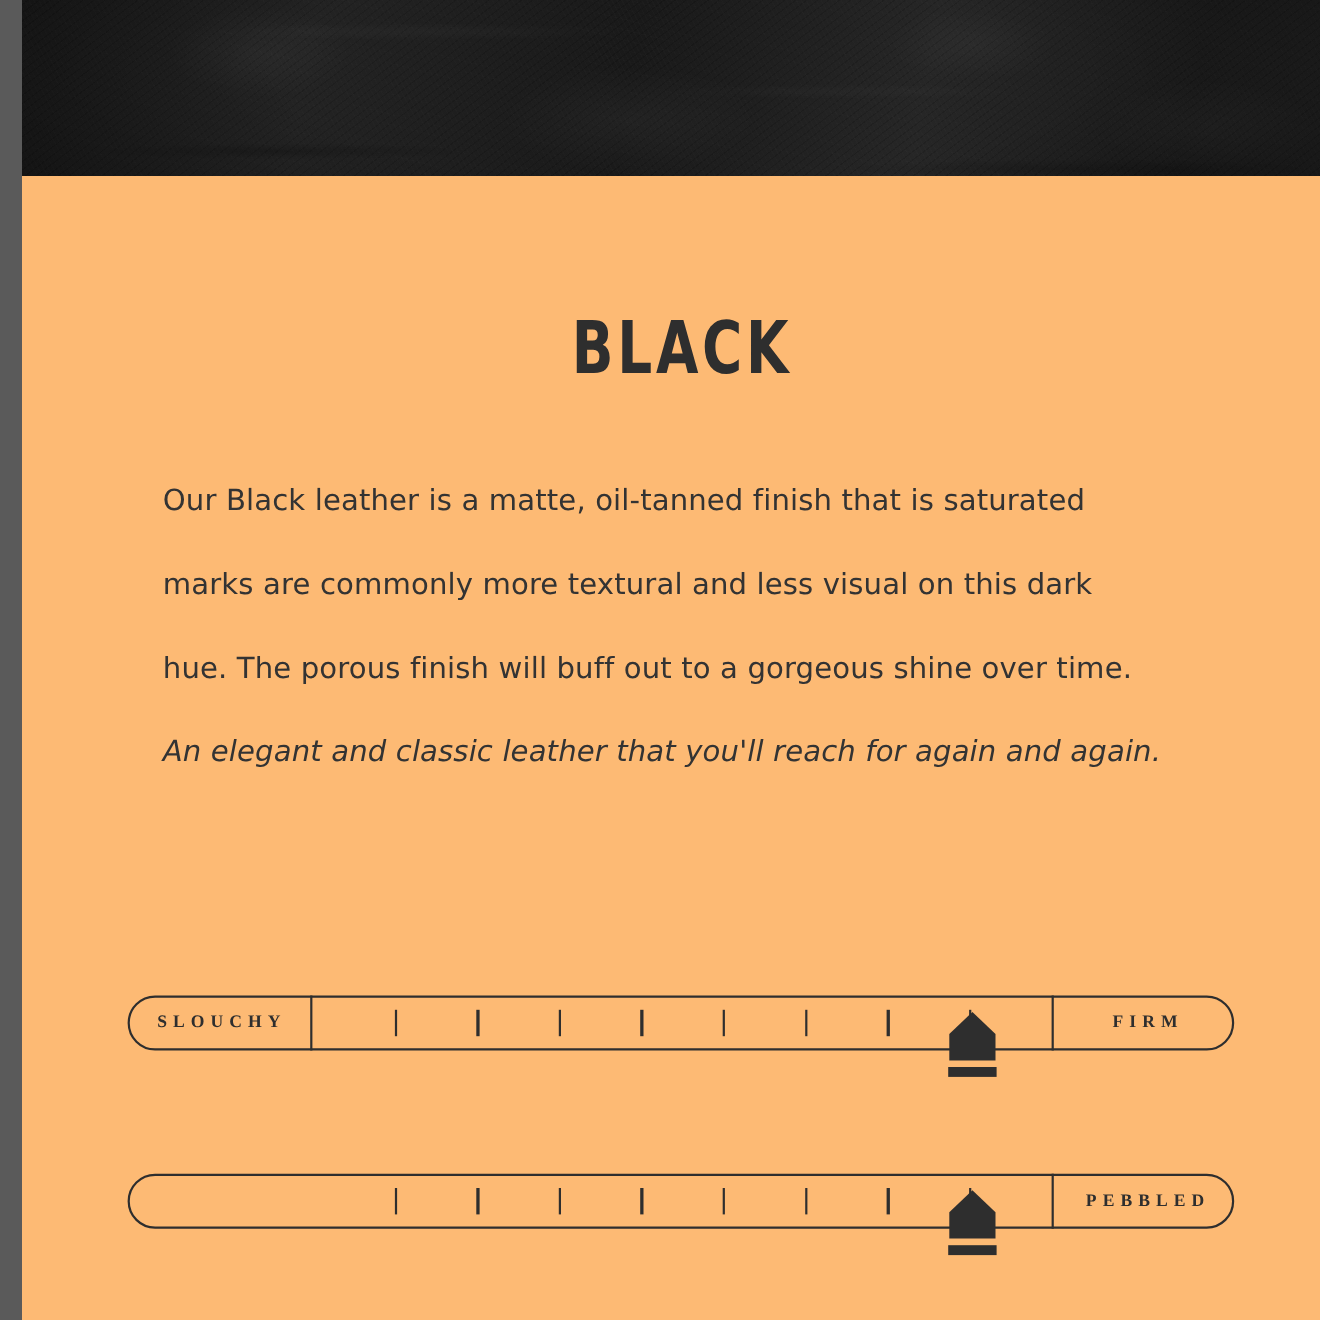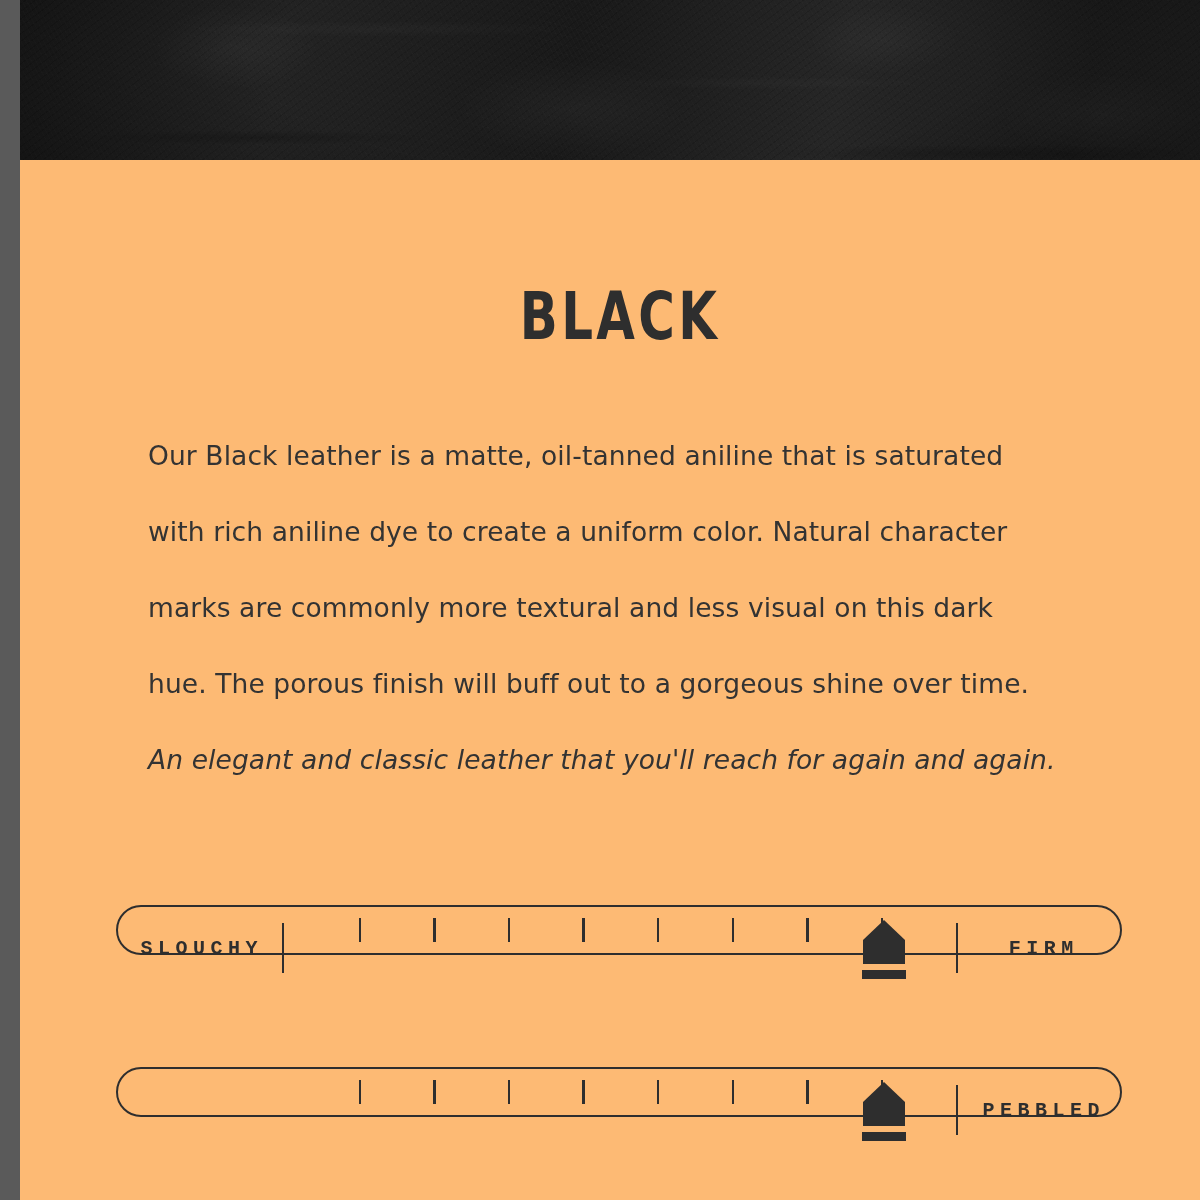--- a/index.html
+++ b/index.html
@@ -126,28 +126,28 @@
     left: 0;
     width: 1006px;
     height: 50px;
     box-sizing: border-box;
     border: 2.5px solid #2e2e2e;
     border-radius: 26px;
     background: transparent;
   }
   .cap {
     position: absolute;
-    top: 18px;
+    top: 0;
     height: 50px;
     box-sizing: border-box;
     display: flex;
     align-items: center;
     justify-content: center;
-    font-family: Liberation Mono, monospace;
-    font-size: 20px;
+    font-family: Liberation Serif, serif;
+    font-size: 16px;
     font-weight: 700;
     letter-spacing: 5.5px;
     color: #2e2e2e;
     text-indent: 5.5px;
   }
   .cap-left {
     left: 0;
     width: 168px;
     border-right: 2.5px solid #2e2e2e;
   }
@@ -200,22 +200,21 @@
     <div class="grain"></div>
     <div class="creases"></div>
     <div class="vignette"></div>
   </div>
 
   <div class="content">
 
     <div class="title">BLACK</div>
 
     <div class="body-copy">
-      <p>Our Black leather is a matte, oil-tanned aniline that is saturated</p>
-      <p>with rich aniline dye to create a uniform color.  Natural character</p>
+      <p>Our Black leather is a matte, oil-tanned finish that is saturated</p>
       <p>marks are commonly more textural and less visual on this dark</p>
       <p>hue.  The porous finish will buff out to a gorgeous shine over time.</p>
       <p class="last">An elegant and classic leather that you'll reach for again and again.</p>
     </div>
 
     <div class="sliders">
 
       <div class="slider-wrap">
         <div class="slider-track"></div>
         <div class="cap cap-left">SLOUCHY</div>

